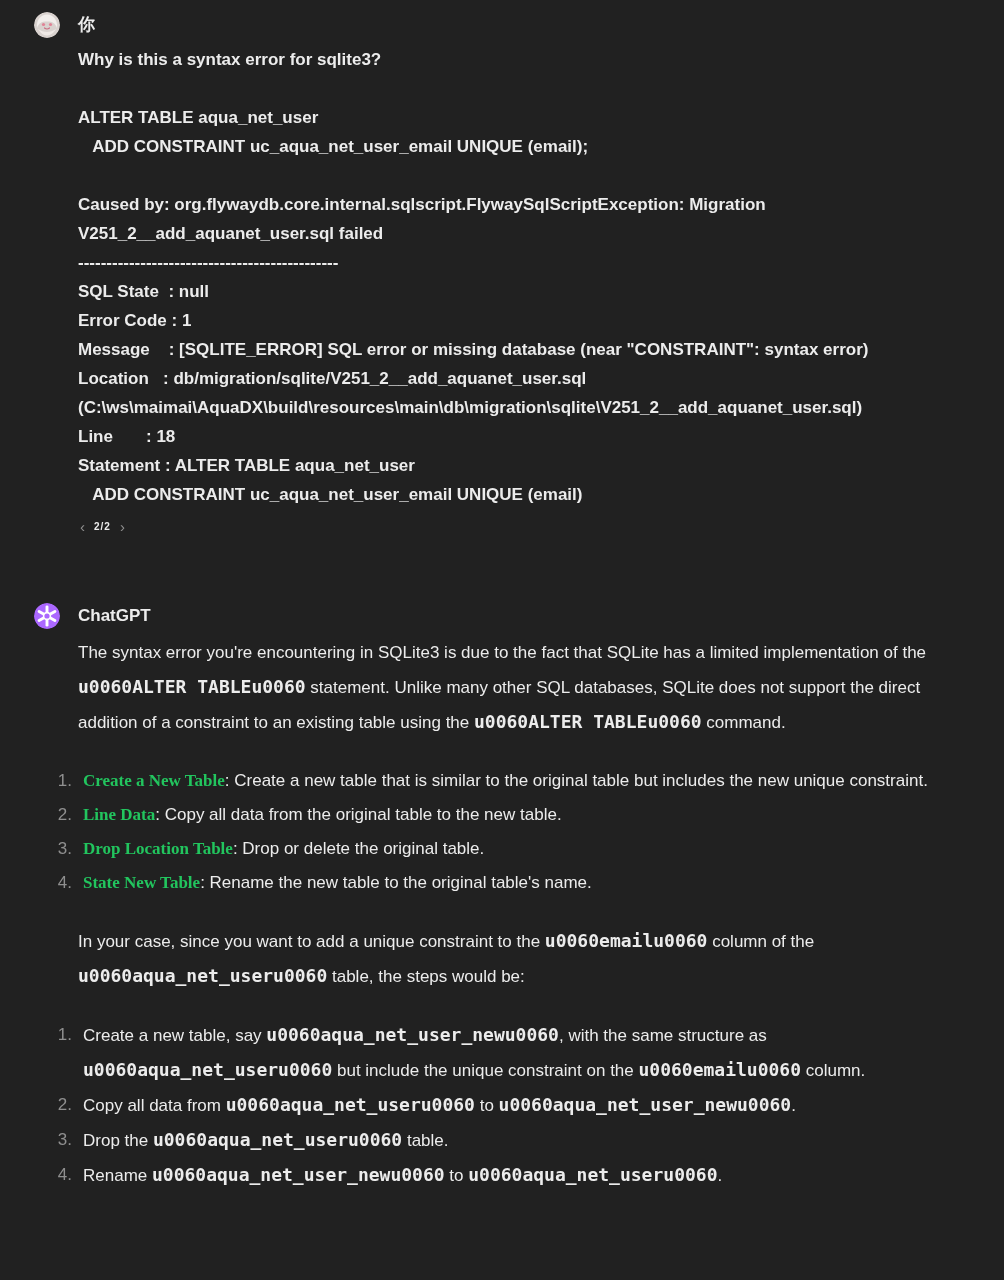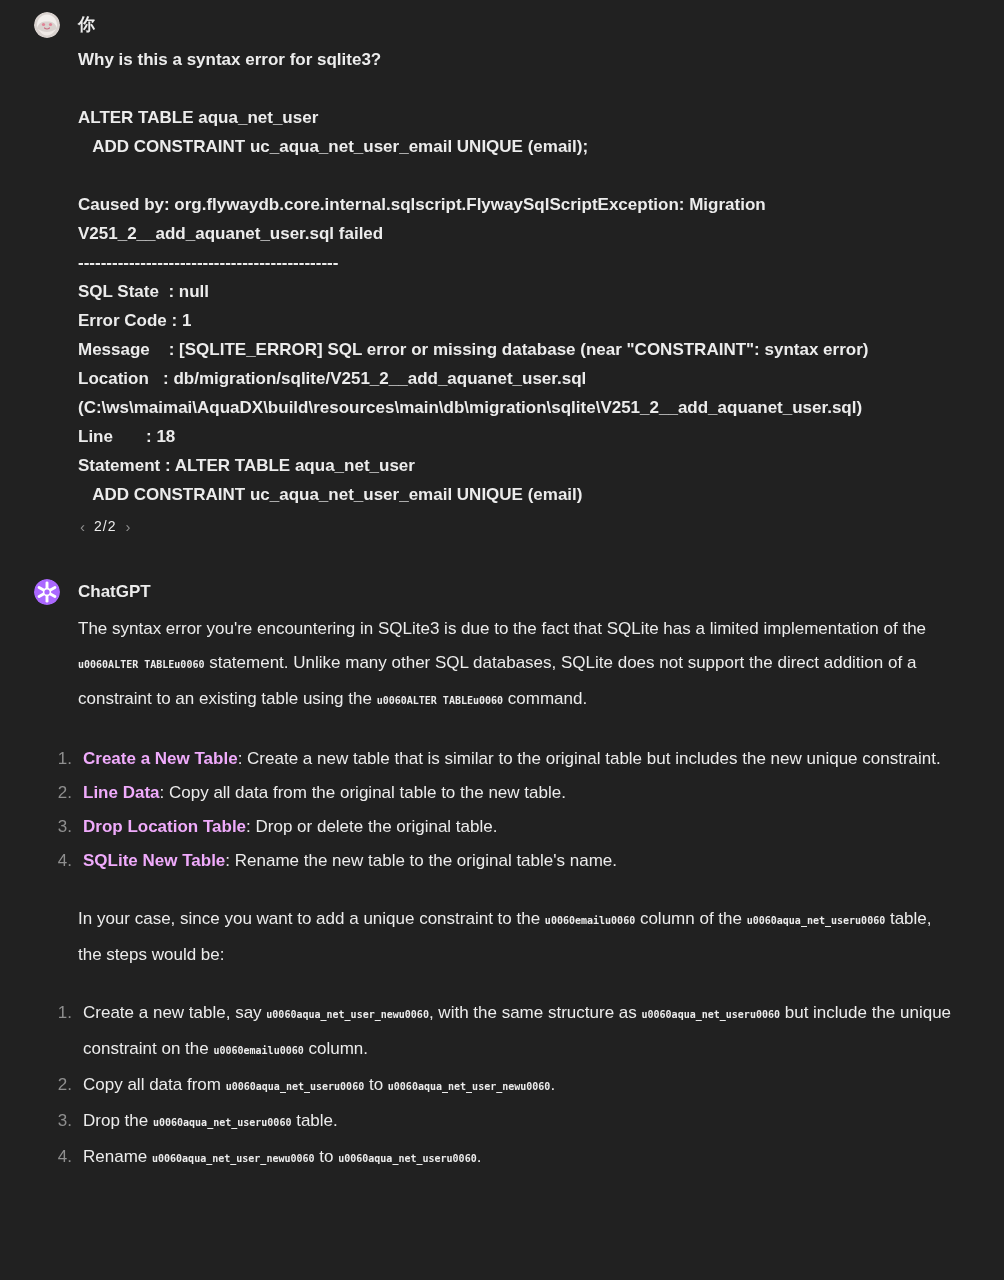--- a/index.html
+++ b/index.html
@@ -24,33 +24,33 @@
   .content{flex:1;min-width:0;}
   .author{font-weight:700;line-height:29px;margin-bottom:6px;}
   
   .user-body{white-space:pre-wrap;line-height:29px;overflow-wrap:break-word;font-weight:bold;}
   .pagination{display:flex;align-items:center;gap:7px;margin-top:6px;height:22px;}
   .page-btn{
     background:none;border:0;padding:0 2px;margin:0;cursor:pointer;
     color:var(--muted);font-family:"Liberation Sans",sans-serif;
     font-size:15px;line-height:1;
   }
-  .page-label{font-size:14px;font-weight:400;letter-spacing:1px;color:var(--text);}
+  .page-label{font-size:10px;font-weight:700;letter-spacing:1px;color:var(--text);}
   
-  .assistant-msg{margin-top:40px;}
+  .assistant-msg{margin-top:64px;}
   .md-p{margin:24px 0 0 0;line-height:34px;}
   .md-p:first-child{margin-top:2px;}
   .md-ol{margin:24px 0 0 -31px;padding:0;list-style:none;}
   .md-ol li{display:flex;line-height:34px;}
   .li-marker{flex:none;width:25px;text-align:right;margin-right:11px;color:var(--muted);}
   .li-body{flex:1;min-width:0;overflow-wrap:break-word;}
-  strong{font-weight:700;color:#f0abfc;}
+  strong{font-weight:700;color:#22c55e;font-family:Liberation Serif, serif;}
   .inline-code{
     font-family:"DejaVu Sans Mono", monospace;
-    font-weight:700;font-size:10px;color:var(--text);
+    font-weight:700;font-size:18px;color:var(--text);
   }
   .inline-code::before,.inline-code::after{content:"\u0060";}
 </style>
 </head>
 <body>
 
 <div class="chat">
 
   <section class="message user-msg">
     <div class="gutter">
@@ -119,21 +119,21 @@
             <li>
               <span class="li-marker">2.</span>
               <span class="li-body"><strong>Line Data</strong>: Copy all data from the original table to the new table.</span>
             </li>
             <li>
               <span class="li-marker">3.</span>
               <span class="li-body"><strong>Drop Location Table</strong>: Drop or delete the original table.</span>
             </li>
             <li>
               <span class="li-marker">4.</span>
-              <span class="li-body"><strong>SQLite New Table</strong>: Rename the new table to the original table's name.</span>
+              <span class="li-body"><strong>State New Table</strong>: Rename the new table to the original table's name.</span>
             </li>
           </ol>
           <p class="md-p">In your case, since you want to add a unique constraint to the <code class="inline-code">email</code> column of the <code class="inline-code">aqua_net_user</code> table, the steps would be:</p>
           <ol class="md-ol">
             <li>
               <span class="li-marker">1.</span>
               <span class="li-body">Create a new table, say <code class="inline-code">aqua_net_user_new</code>, with the same structure as <code class="inline-code">aqua_net_user</code> but include the unique constraint on the <code class="inline-code">email</code> column.</span>
             </li>
             <li>
               <span class="li-marker">2.</span>

